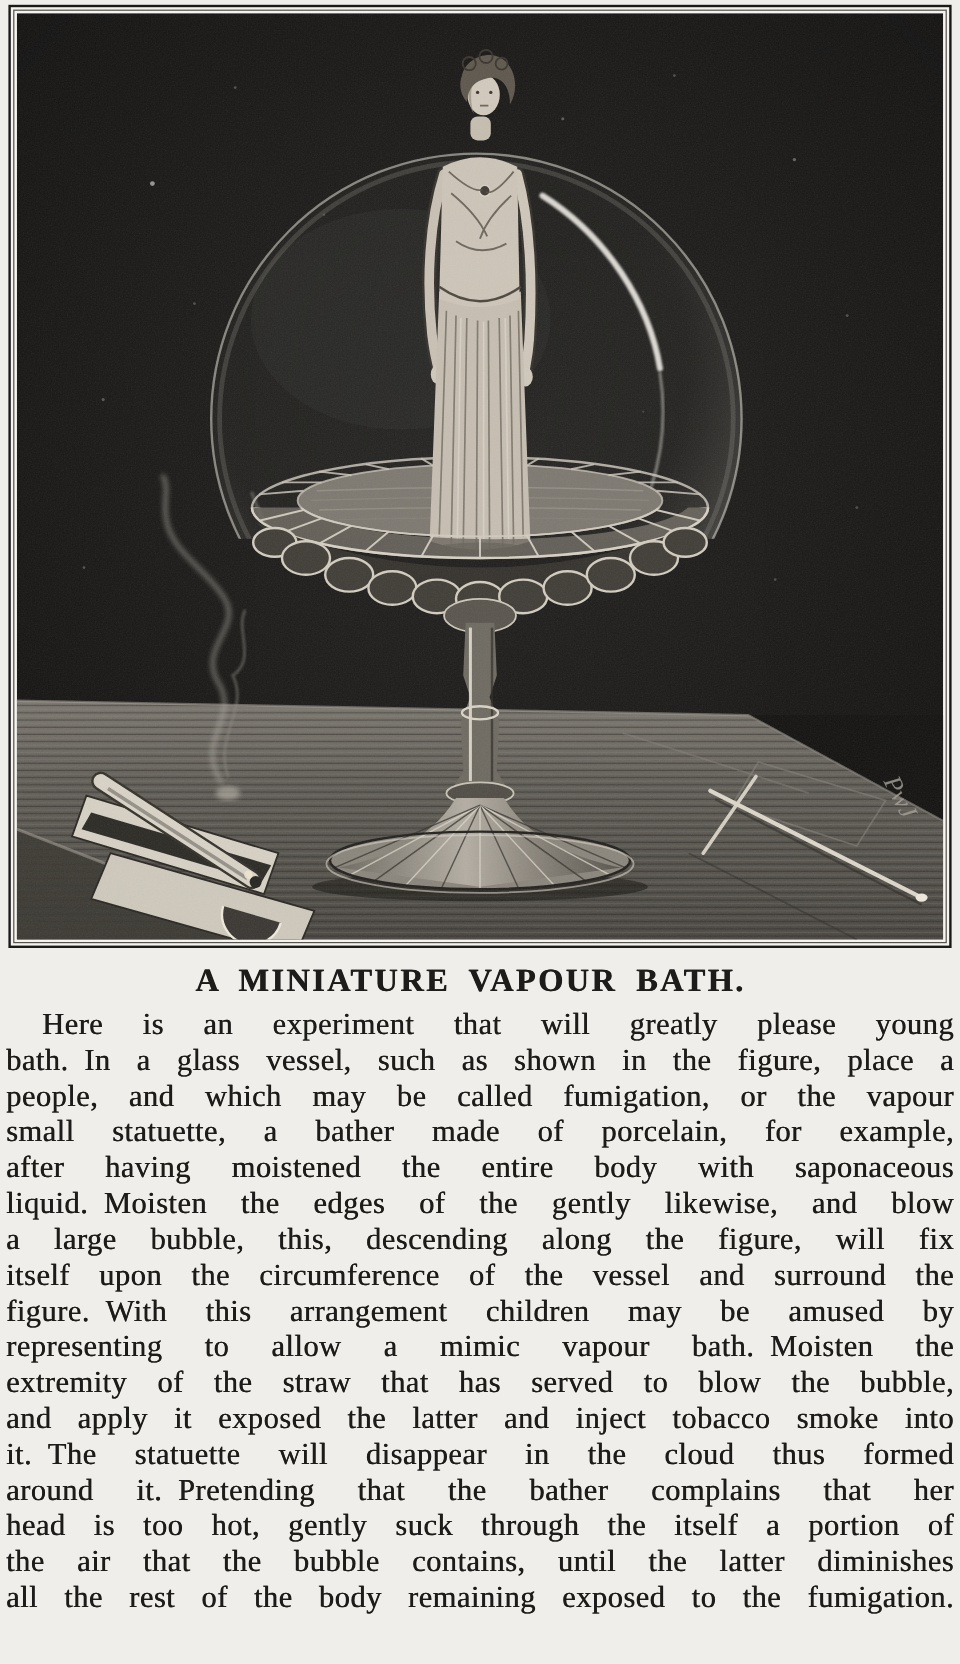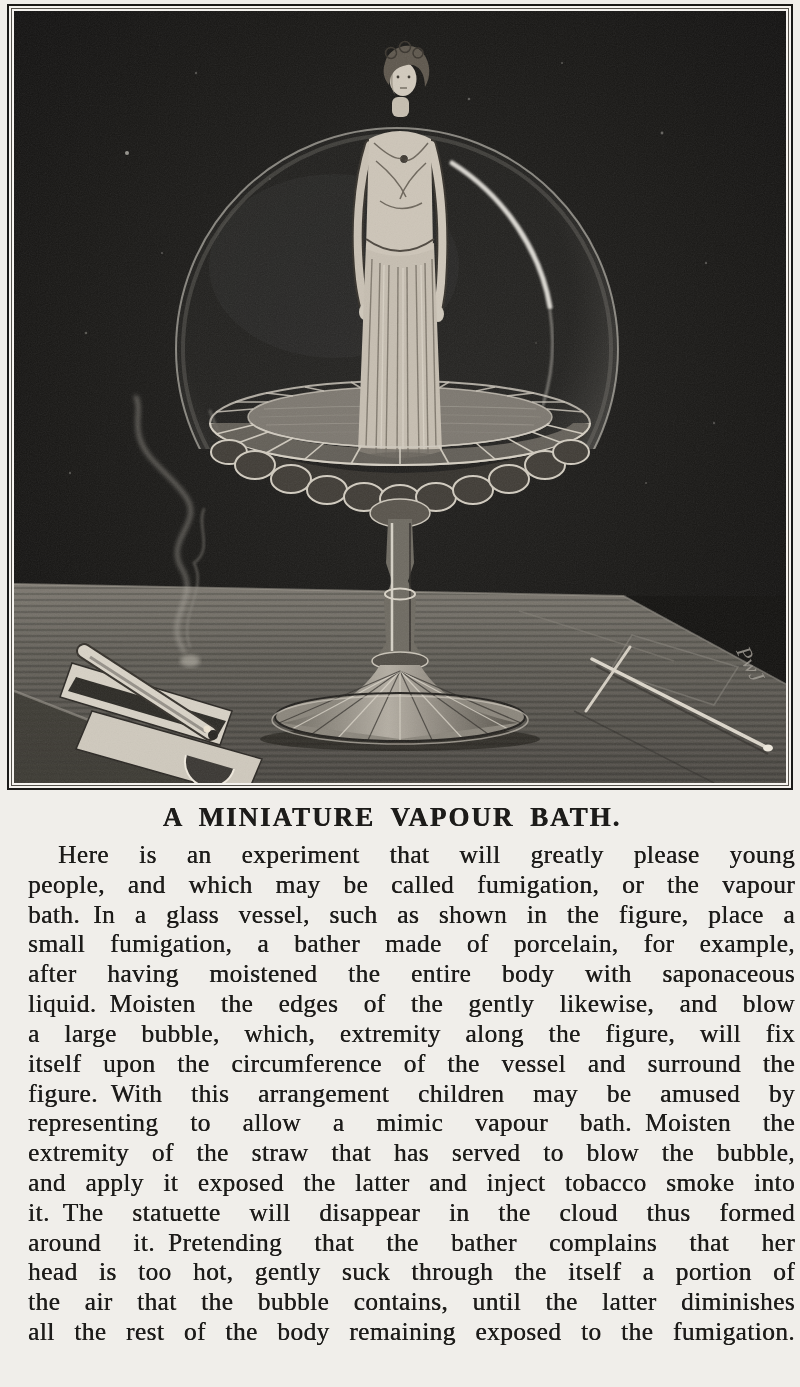--- a/index.html
+++ b/index.html
@@ -46,21 +46,20 @@
     letter-spacing:0.4px;
     color:#1d1c1a;
     text-shadow:0.35px 0 0 currentColor;
   }
   .article .line{
     text-align:justify;
     text-align-last:justify;
     white-space:normal;
     overflow:hidden;
     height:29.82px;
-    margin-left:23px;
   }
   .article .line.first{text-indent:30px;}
 </style>
 </head>
 <body>
 
 <div class="page">
 
   <figure class="plate">
   <svg width="772" height="772" viewBox="0 0 772 772">
@@ -327,26 +326,26 @@
     <text x="722" y="640" transform="rotate(63 722 640)" font-family="Liberation Serif, serif" font-style="italic" font-size="21" fill="#a7a29a" opacity="0.8">PwJ</text>
 
     <rect x="0" y="0" width="772" height="772" filter="url(#grain)" opacity="0.10"></rect>
   </svg>
   </figure>
 
   <h1 class="caption">A MINIATURE VAPOUR BATH.</h1>
 
   <div class="article">
     <div class="line first">Here is an experiment that will greatly please young</div>
+    <div class="line">bath. In a glass vessel, such as shown in the figure, place a</div>
     <div class="line">people, and which may be called fumigation, or the vapour</div>
-    <div class="line">bath. In a glass vessel, such as shown in the figure, place a</div>
-    <div class="line">small fumigation, a bather made of porcelain, for example,</div>
+    <div class="line">small statuette, a bather made of porcelain, for example,</div>
     <div class="line">after having moistened the entire body with saponaceous</div>
     <div class="line">liquid. Moisten the edges of the gently likewise, and blow</div>
-    <div class="line">a large bubble, which, extremity along the figure, will fix</div>
+    <div class="line">a large bubble, this, descending along the figure, will fix</div>
     <div class="line">itself upon the circumference of the vessel and surround the</div>
     <div class="line">figure. With this arrangement children may be amused by</div>
     <div class="line">representing to allow a mimic vapour bath. Moisten the</div>
     <div class="line">extremity of the straw that has served to blow the bubble,</div>
     <div class="line">and apply it exposed the latter and inject tobacco smoke into</div>
     <div class="line">it. The statuette will disappear in the cloud thus formed</div>
     <div class="line">around it. Pretending that the bather complains that her</div>
     <div class="line">head is too hot, gently suck through the itself a portion of</div>
     <div class="line">the air that the bubble contains, until the latter diminishes</div>
     <div class="line">all the rest of the body remaining exposed to the fumigation.</div>

